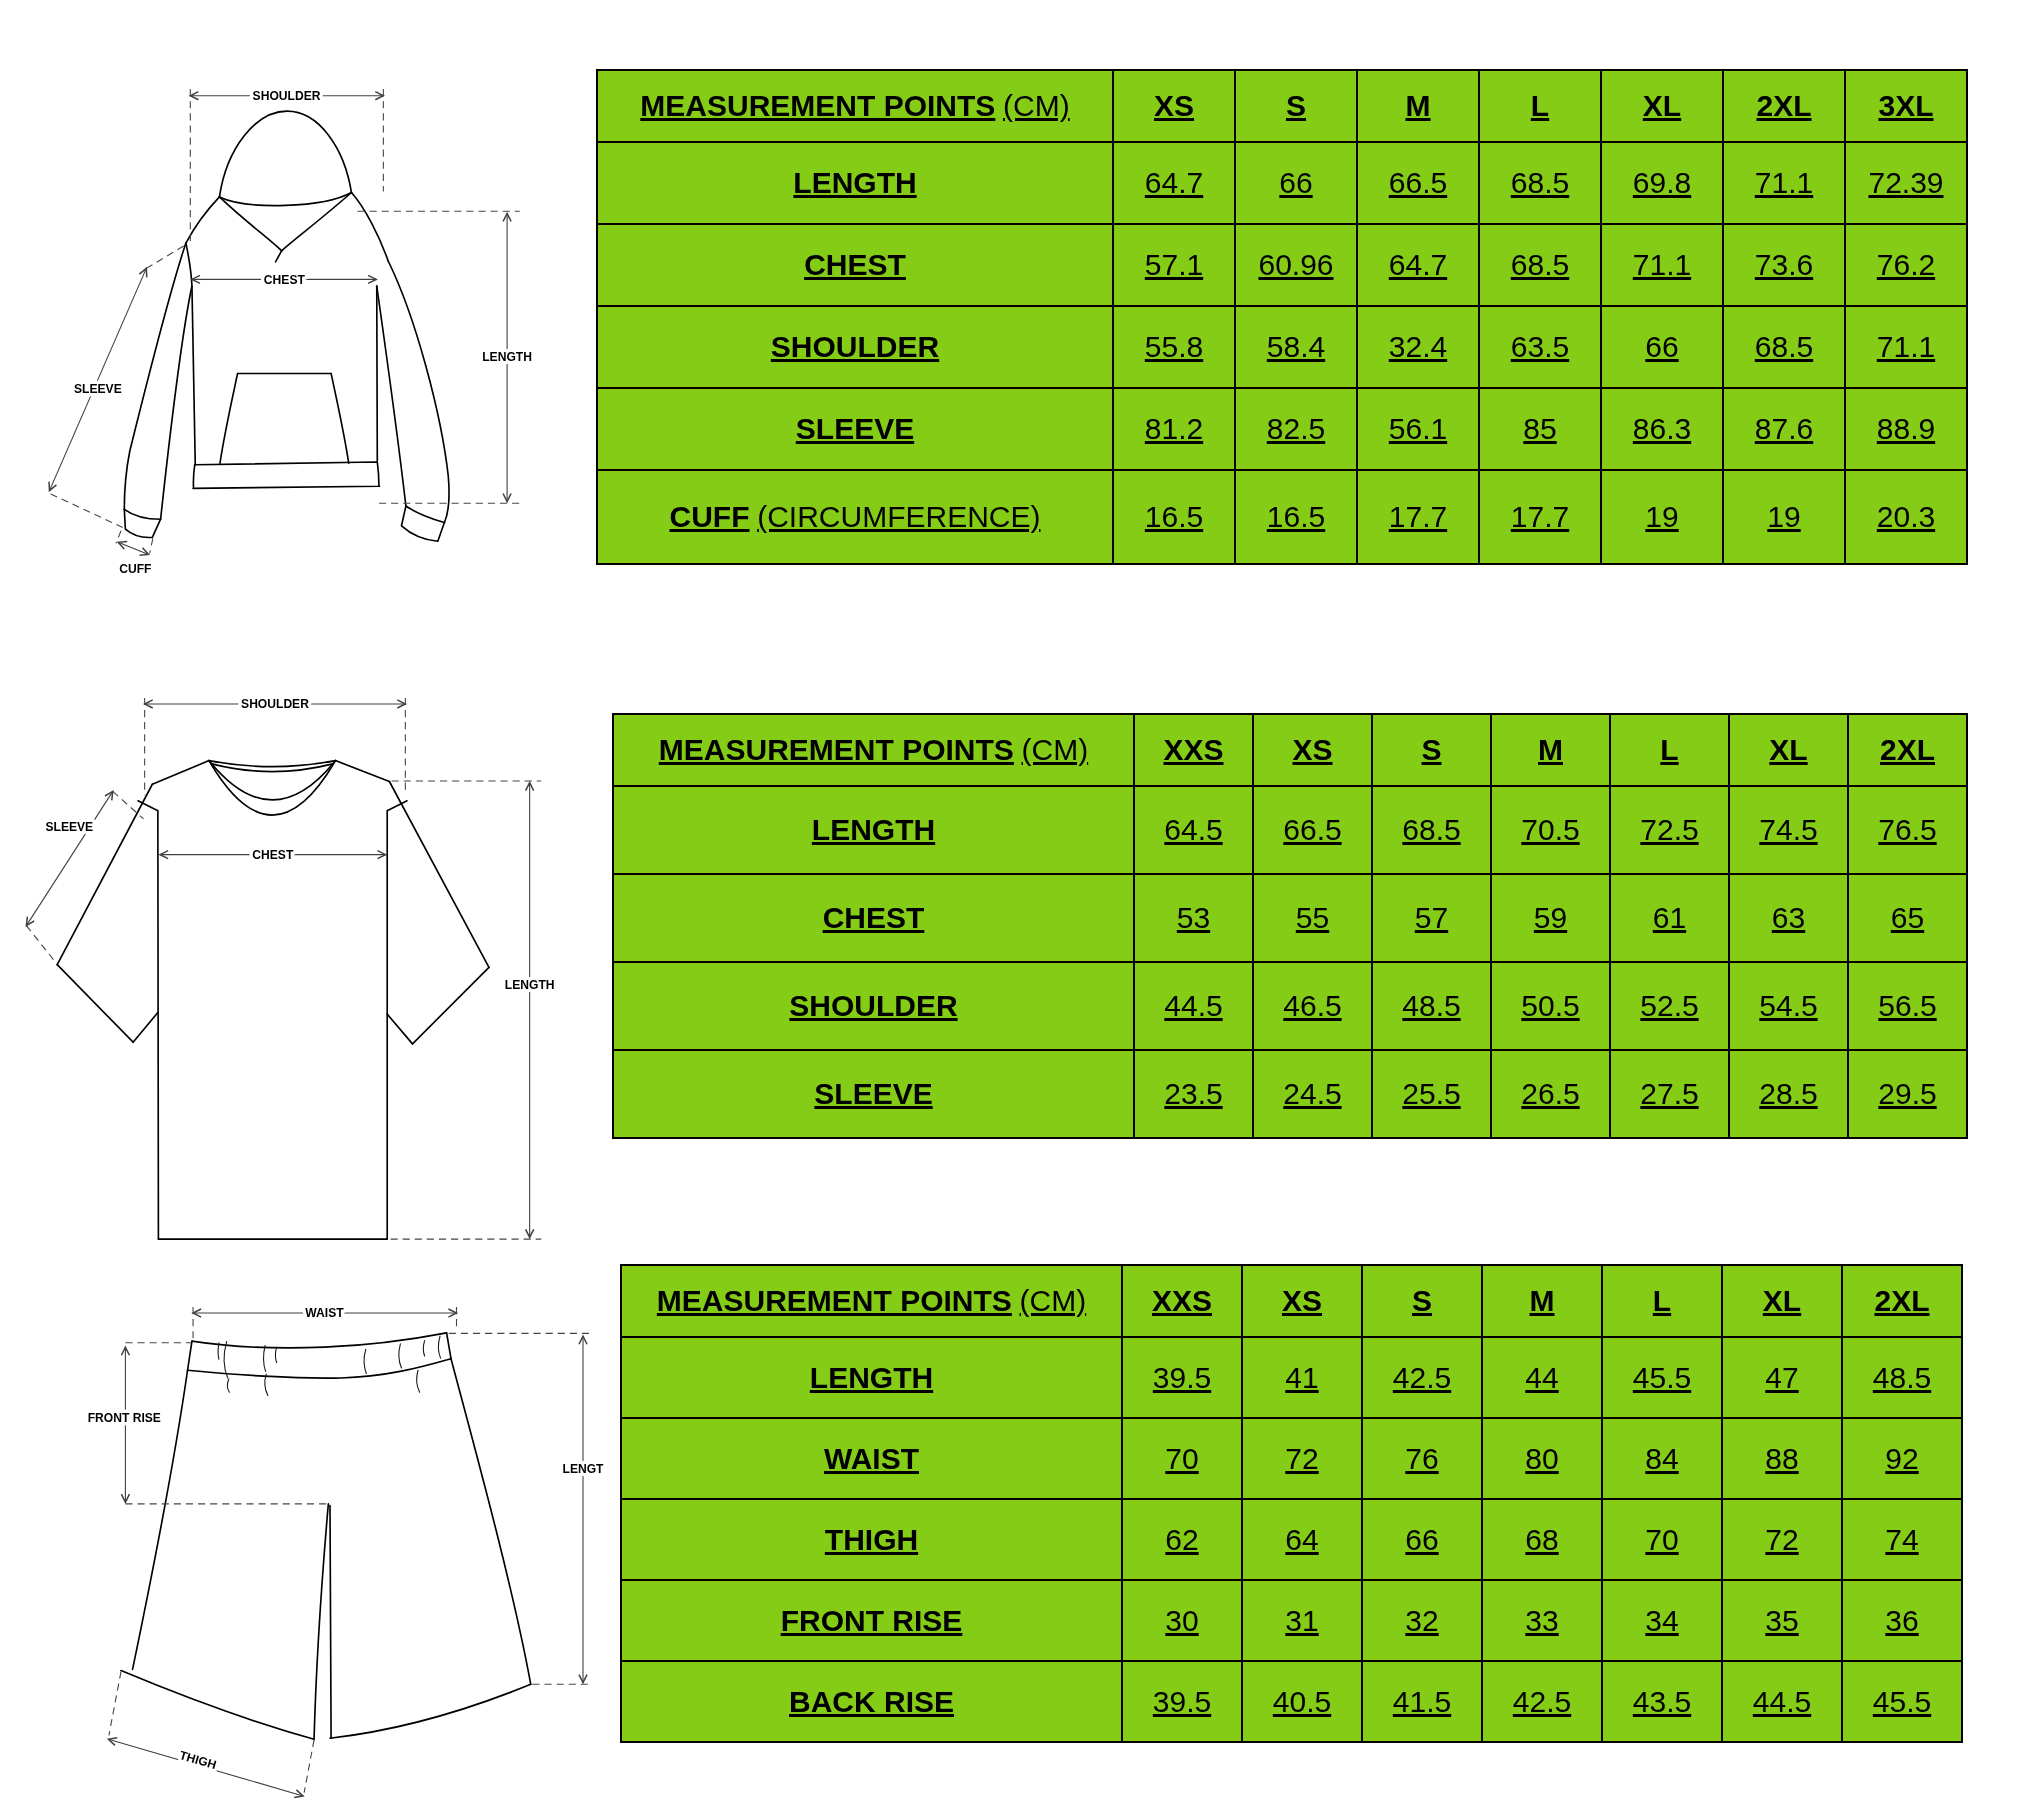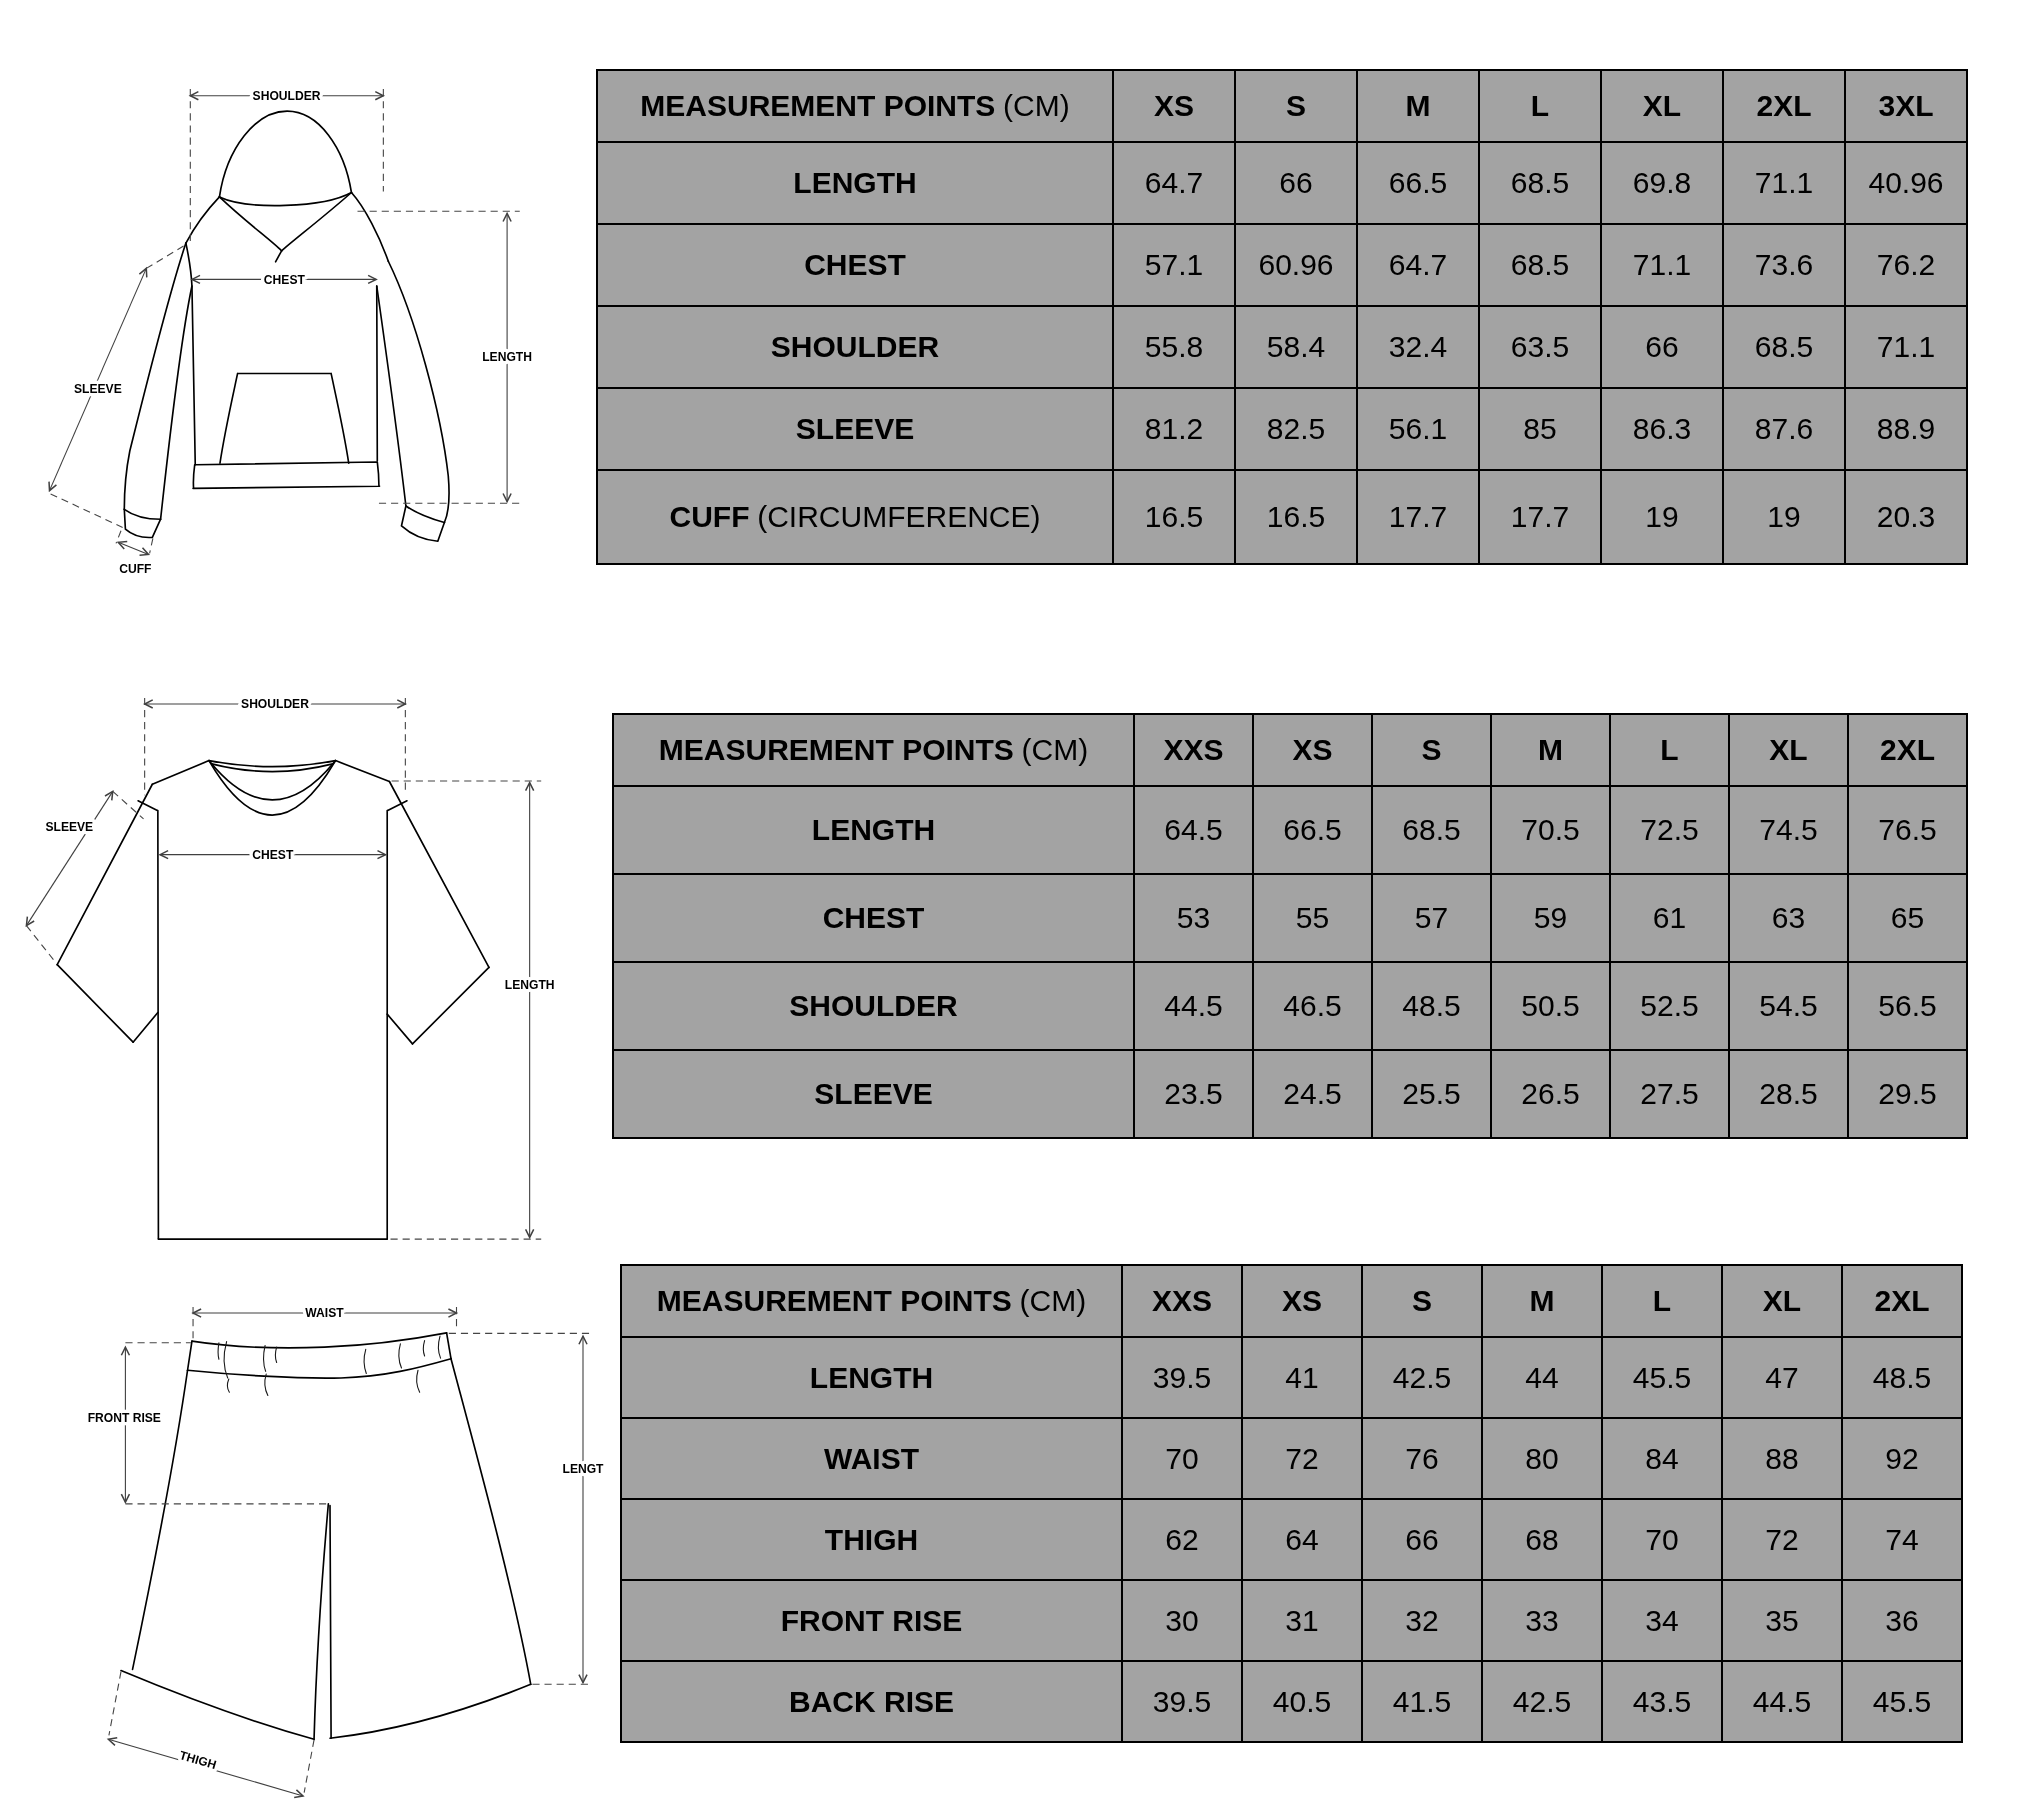--- a/index.html
+++ b/index.html
@@ -1,19 +1,19 @@
 <!DOCTYPE html>
 <html style="font-size:8.8px"><head>
 <meta charset="utf-8">
 <style>
   html,body{margin:0;padding:0;background:#ffffff;}
   .page{position:relative;width:2035px;height:1815px;background:#ffffff;overflow:hidden;
         font-family:"Liberation Sans",sans-serif;color:#000;padding-left:40px;}
   svg.diagram{position:absolute;overflow:visible;}
-  table.t{position:absolute;border-collapse:collapse;table-layout:fixed;background:#a3a3a3;}
+  table.t{position:absolute;border-collapse:collapse;table-layout:fixed;background:#84cc16;text-decoration:underline;}
   .t th,.t td{border:2.2px solid #000;text-align:center;vertical-align:middle;
               font-size:30px;line-height:1.12;padding:0 4.4px;overflow:hidden;}
   .t th{font-weight:700;}
   .t td{font-weight:400;}
   .t td.lbl{font-weight:700;}
   .b{font-weight:700;}
   .unit,.note{font-weight:400;margin-left:7.7px;}
   .note:empty{display:none;}
   
   .garm{fill:none;stroke:#000;stroke-width:3;stroke-linecap:round;stroke-linejoin:round;}
@@ -94,21 +94,21 @@
       <th>3XL</th>
     </tr>
     <tr style="height:82px">
       <td class="lbl"><span class="b">LENGTH</span></td>
       <td>64.7</td>
       <td>66</td>
       <td>66.5</td>
       <td>68.5</td>
       <td>69.8</td>
       <td>71.1</td>
-      <td>40.96</td>
+      <td>72.39</td>
     </tr>
     <tr style="height:82px">
       <td class="lbl"><span class="b">CHEST</span></td>
       <td>57.1</td>
       <td>60.96</td>
       <td>64.7</td>
       <td>68.5</td>
       <td>71.1</td>
       <td>73.6</td>
       <td>76.2</td>

